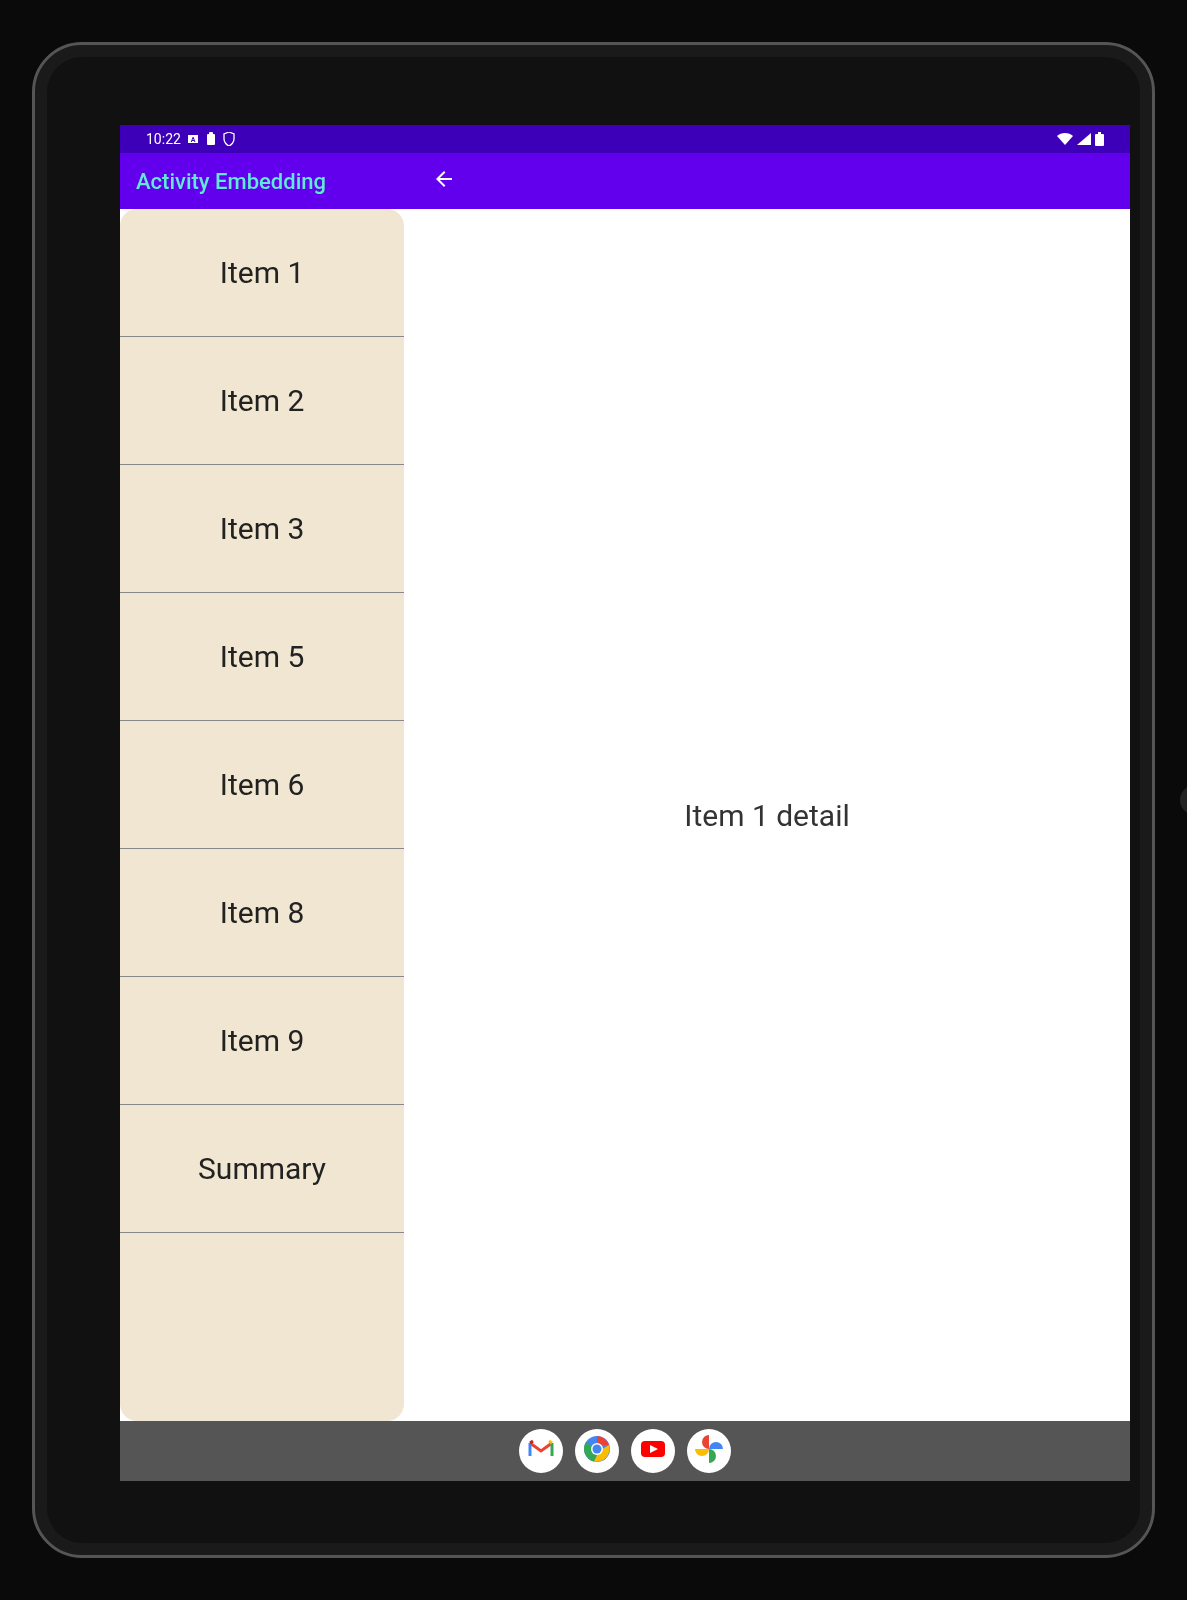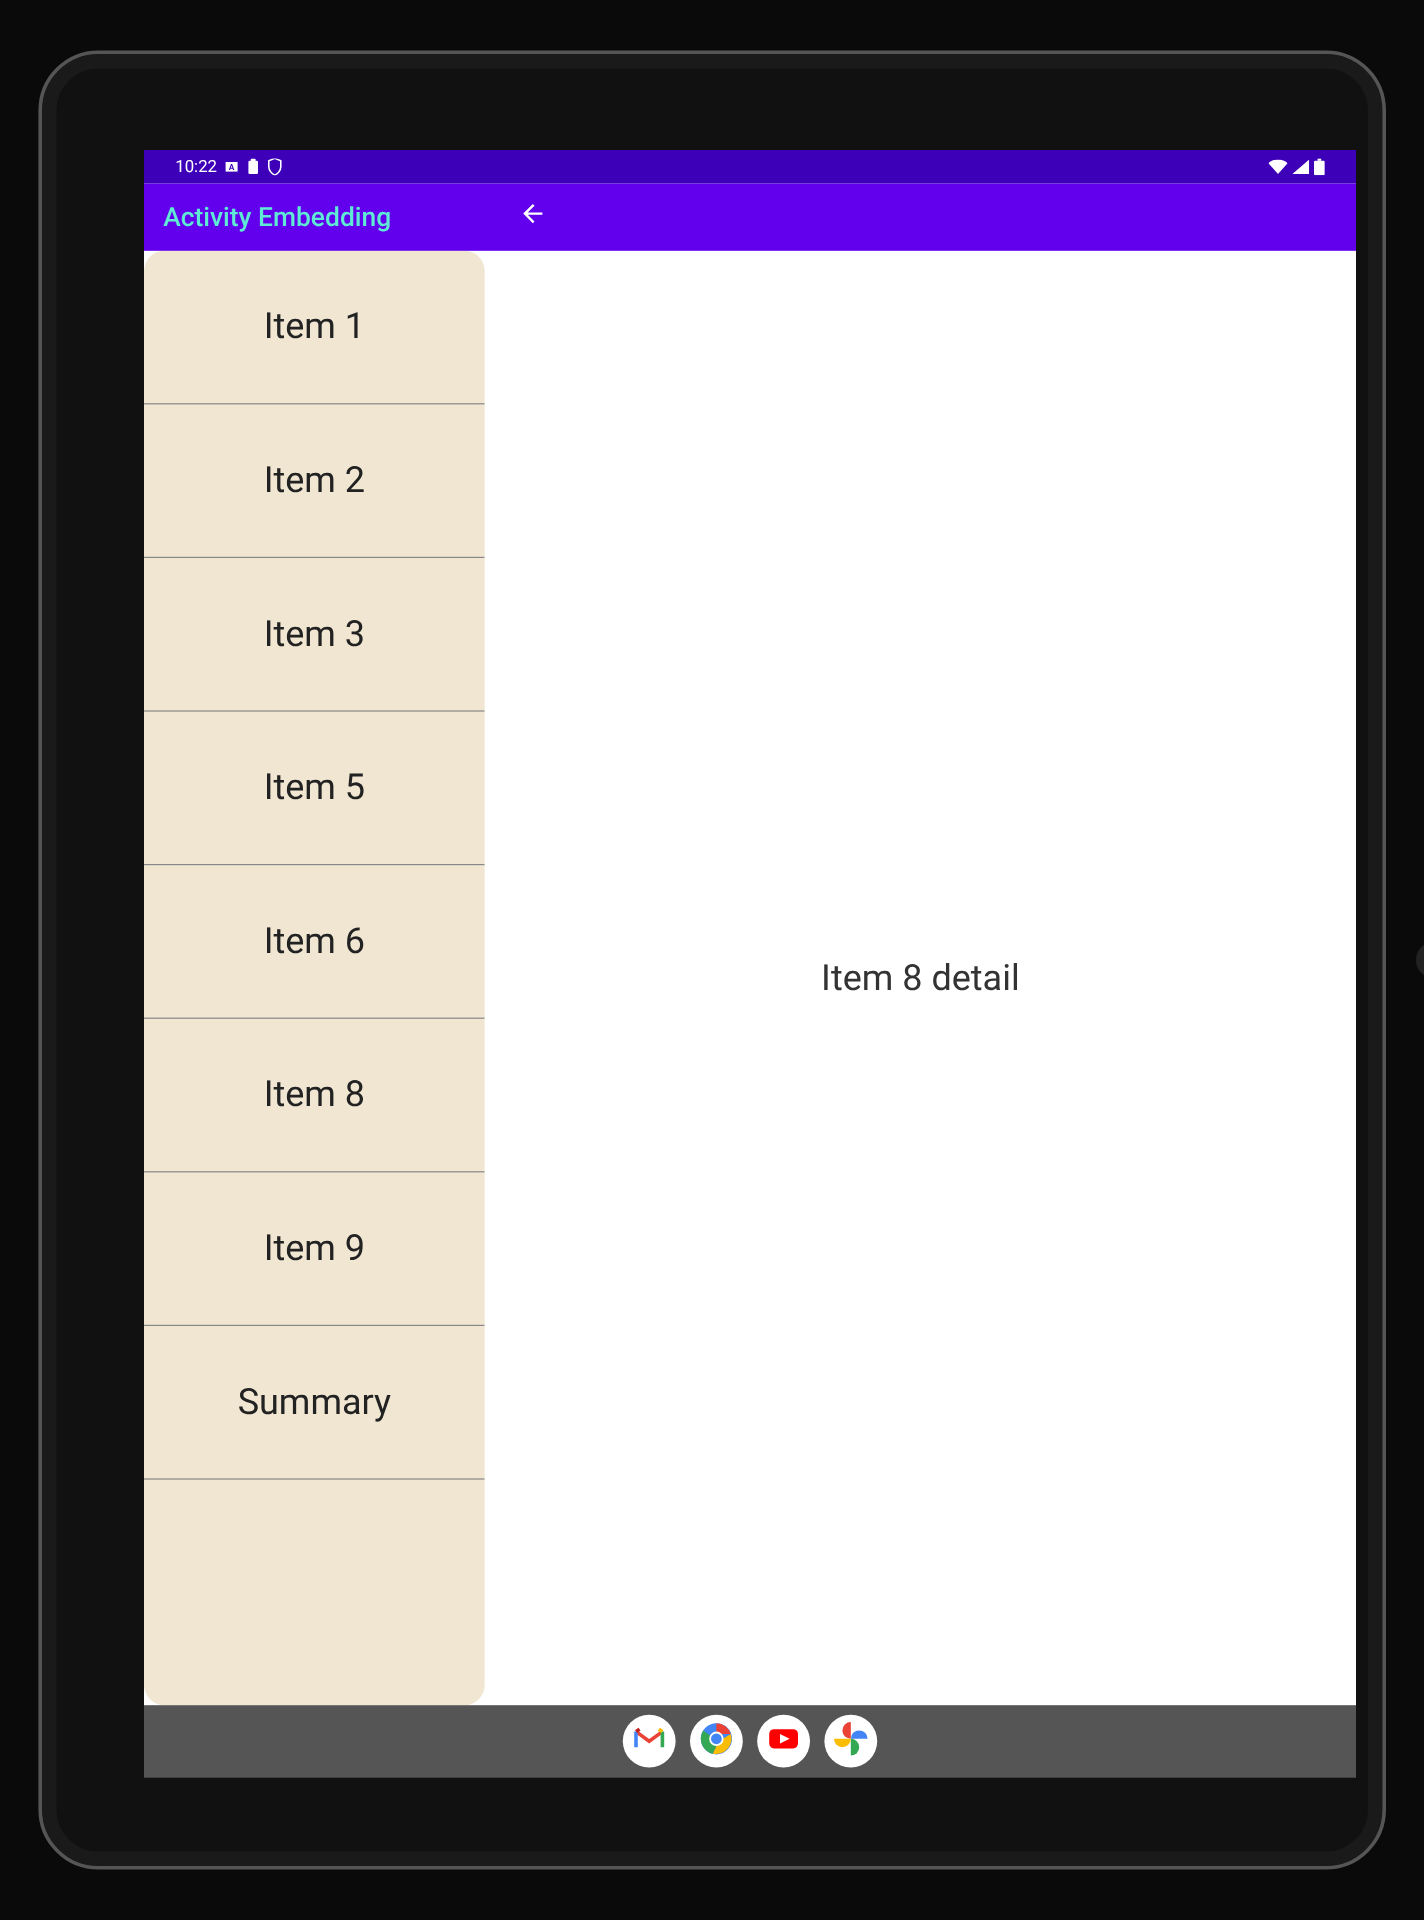--- a/index.html
+++ b/index.html
@@ -218,21 +218,21 @@
               <span>Item 8</span>
             </div>
           <div class="list-item">
               <span>Item 9</span>
             </div>
           <div class="list-item">
               <span>Summary</span>
             </div>
         </div>
         <div class="detail-pane">
-          <span>Item 8 detail</span>
+          <span>Item 1 detail</span>
         </div>
       </div>
 
       <div class="nav-bar">
         <div class="dock-icon">
           <span>
             <svg width="28" height="28" viewBox="0 0 28 28">
                 <rect x="3" y="7" width="22" height="15" rx="2" fill="#fff"></rect>
                 <path d="M3 8 L14 16 L25 8" stroke="#ea4335" stroke-width="3" fill="none"></path>
                 <path d="M3 8 V21" stroke="#4285f4" stroke-width="3"></path>

